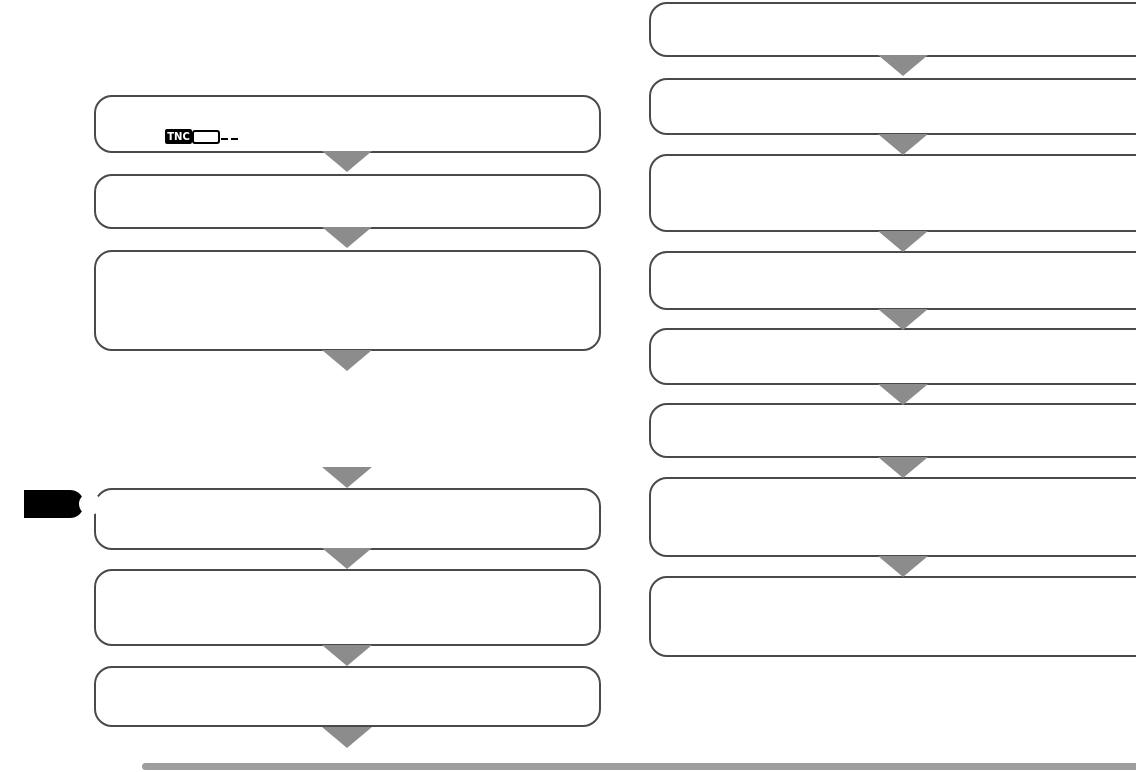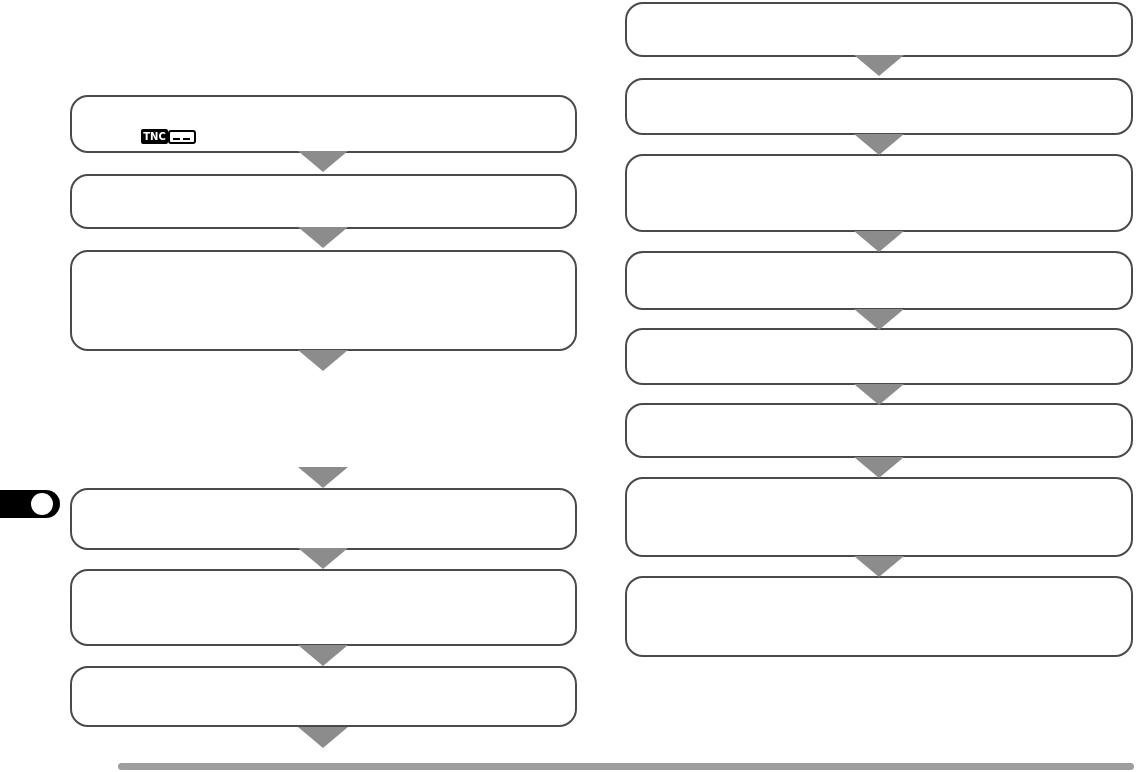--- a/index.html
+++ b/index.html
@@ -4,21 +4,21 @@
 <style>
   :root {
     --box-border: #4a4a4a;
     --arrow-fill: #8c8c8c;
     --rule-fill: #9e9e9e;
     --tab-fill: #000000;
     --badge-bg: #000000;
     --badge-text: #ffffff;
     --page-bg: #ffffff;
   }
-  * { box-sizing: border-box; }
+  * { box-sizing: border-box; margin-left: 24px; }
   html, body { margin: 0; padding: 0; }
   body {
     width: 1136px;
     height: 772px;
     position: relative;
     background: var(--page-bg);
     font-family: "Liberation Sans", sans-serif;
     overflow: hidden;
   }
   .flow-box {

